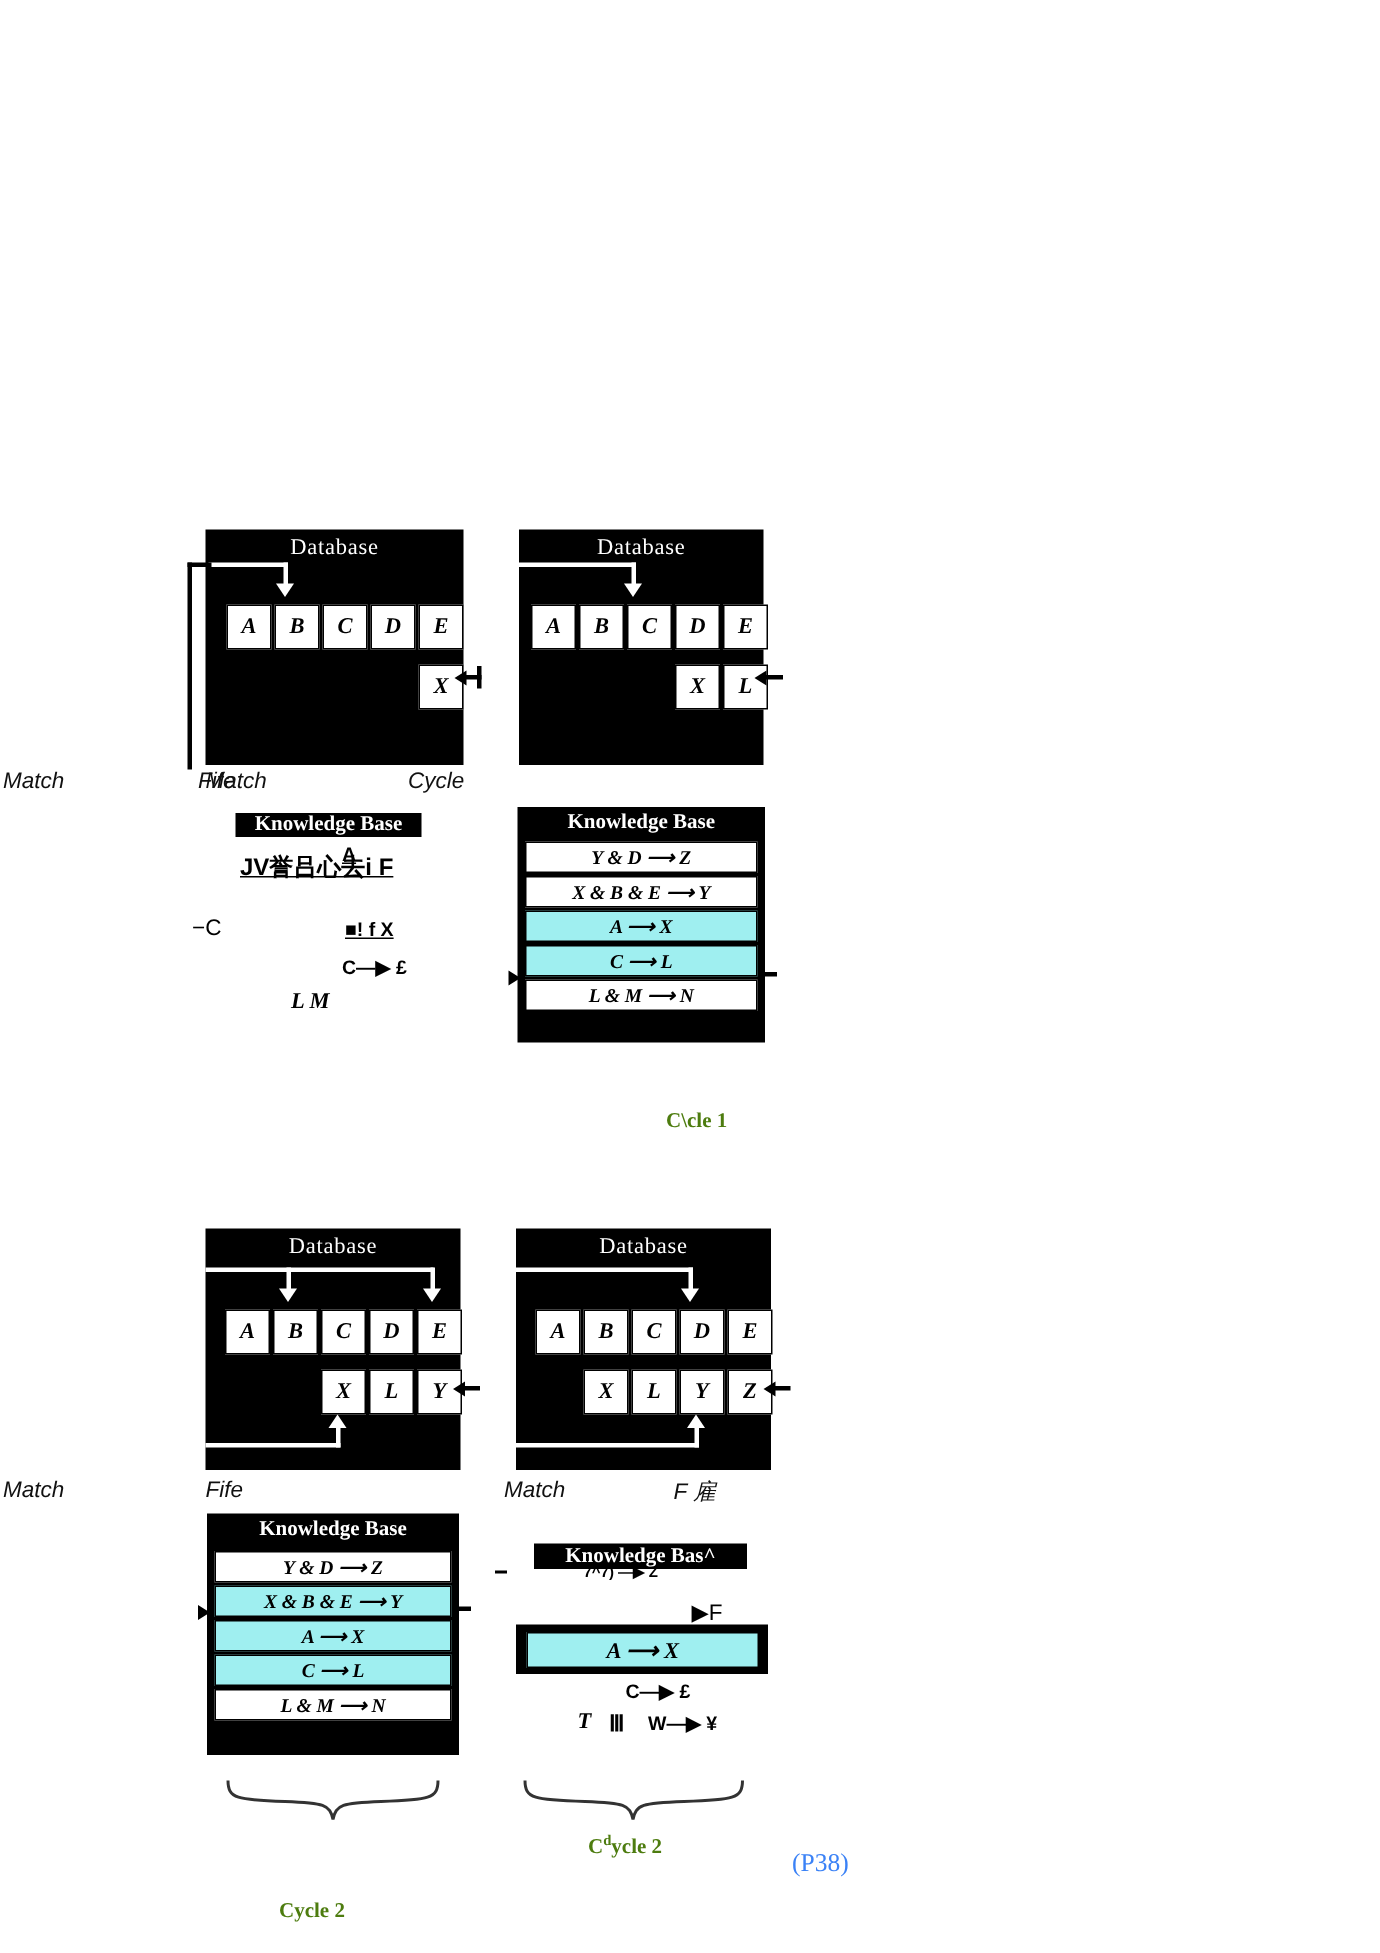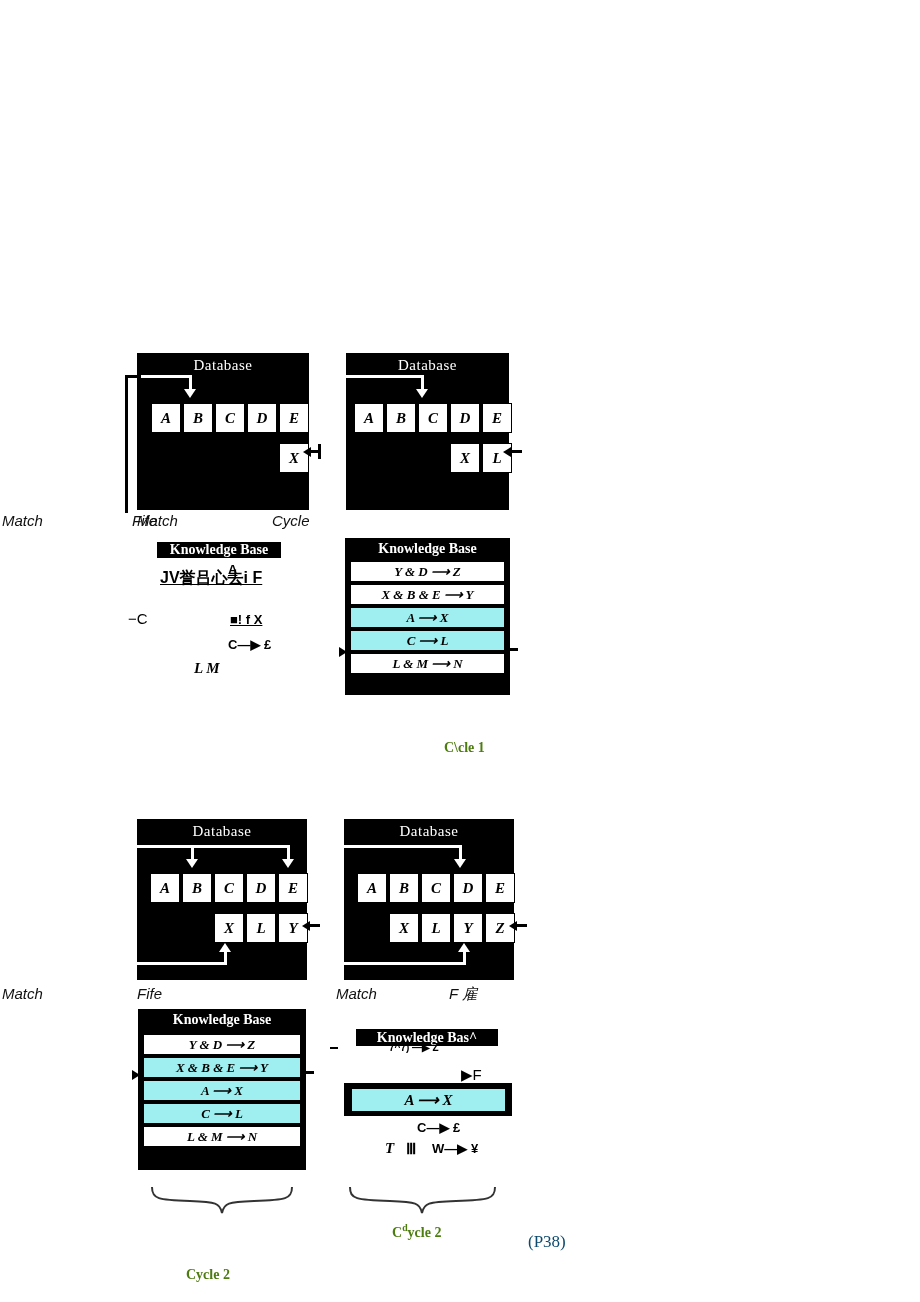--- a/index.html
+++ b/index.html
@@ -67,21 +67,21 @@
   .cap{
     position:absolute;font-family:"Liberation Sans",sans-serif;
     font-style:italic;font-size:15px;color:#111;white-space:nowrap;
   }
   .cycle{
     position:absolute;font-family:"Liberation Serif",serif;
     font-weight:bold;font-size:14px;color:#4d7c0f;white-space:nowrap;
   }
   .pageno{
     position:absolute;font-family:"Liberation Serif",serif;
-    font-size:17px;color:#0c4a6e;
+    font-size:17px;color:#3b82f6;
   }
   
   .noise{
     position:absolute;font-family:"Liberation Sans",sans-serif;
     font-weight:bold;font-size:13px;color:#000;white-space:nowrap;
   }
   .noise-serif{
     position:absolute;font-family:"Liberation Serif",serif;
     font-style:italic;font-weight:bold;font-size:15px;color:#000;white-space:nowrap;
   }

